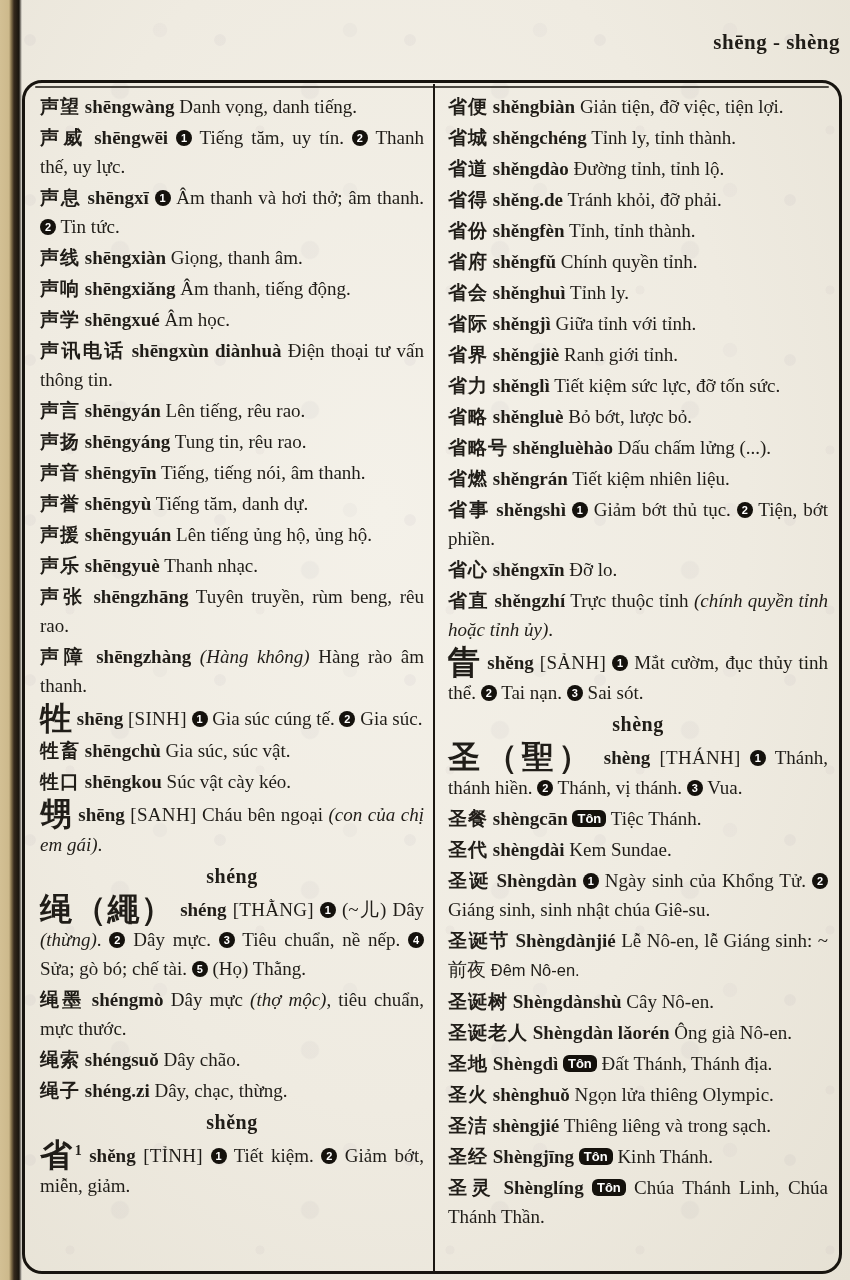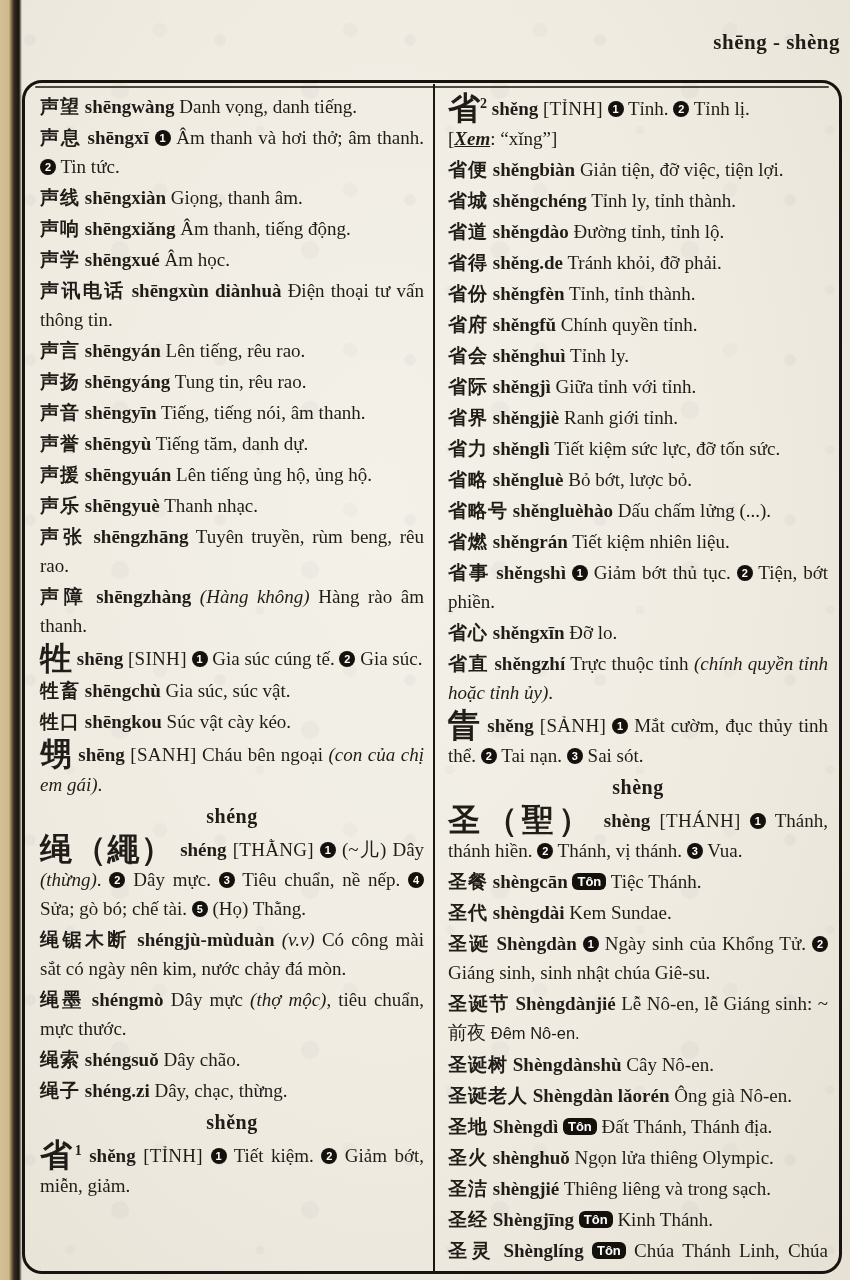--- a/index.html
+++ b/index.html
@@ -89,48 +89,47 @@
 <body>
 
 <div id="page">
   <div id="bleed"></div>
   <div id="book-edge"></div>
   <div id="page-header">shēng - shèng</div>
   <div id="frame"></div>
   <div id="divider"></div>
   <div id="col-left" class="col">
       <div class="entry"><span class="hz">声望</span> <span class="py">shēngwàng</span> Danh vọng, danh tiếng.</div>
+      <div class="entry"><span class="hz">声威</span> <span class="py">shēngwēi</span> <span class="n">1</span> Tiếng tăm, uy tín. <span class="n">2</span> Thanh thế, uy lực.</div>
       <div class="entry"><span class="hz">声息</span> <span class="py">shēngxī</span> <span class="n">1</span> Âm thanh và hơi thở; âm thanh. <span class="n">2</span> Tin tức.</div>
       <div class="entry"><span class="hz">声线</span> <span class="py">shēngxiàn</span> Giọng, thanh âm.</div>
       <div class="entry"><span class="hz">声响</span> <span class="py">shēngxiǎng</span> Âm thanh, tiếng động.</div>
       <div class="entry"><span class="hz">声学</span> <span class="py">shēngxué</span> Âm học.</div>
       <div class="entry"><span class="hz">声讯电话</span> <span class="py">shēngxùn diànhuà</span> Điện thoại tư vấn thông tin.</div>
       <div class="entry"><span class="hz">声言</span> <span class="py">shēngyán</span> Lên tiếng, rêu rao.</div>
       <div class="entry"><span class="hz">声扬</span> <span class="py">shēngyáng</span> Tung tin, rêu rao.</div>
       <div class="entry"><span class="hz">声音</span> <span class="py">shēngyīn</span> Tiếng, tiếng nói, âm thanh.</div>
       <div class="entry"><span class="hz">声誉</span> <span class="py">shēngyù</span> Tiếng tăm, danh dự.</div>
       <div class="entry"><span class="hz">声援</span> <span class="py">shēngyuán</span> Lên tiếng ủng hộ, ủng hộ.</div>
       <div class="entry"><span class="hz">声乐</span> <span class="py">shēngyuè</span> Thanh nhạc.</div>
       <div class="entry"><span class="hz">声张</span> <span class="py">shēngzhāng</span> Tuyên truyền, rùm beng, rêu rao.</div>
       <div class="entry"><span class="hz">声障</span> <span class="py">shēngzhàng</span> <em>(Hàng không)</em> Hàng rào âm thanh.</div>
       <div class="entry headentry"><span class="bighz">牲</span> <span class="py">shēng</span> <span class="cap">[SINH]</span> <span class="n">1</span> Gia súc cúng tế. <span class="n">2</span> Gia súc.</div>
       <div class="entry"><span class="hz">牲畜</span> <span class="py">shēngchù</span> Gia súc, súc vật.</div>
       <div class="entry"><span class="hz">牲口</span> <span class="py">shēngkou</span> Súc vật cày kéo.</div>
       <div class="entry headentry"><span class="bighz">甥</span> <span class="py">shēng</span> <span class="cap">[SANH]</span> Cháu bên ngoại <em>(con của chị em gái)</em>.</div>
       <div class="section">shéng</div>
       <div class="entry headentry"><span class="bighz">绳</span><span class="bighz trad">（繩）</span> <span class="py">shéng</span> <span class="cap">[THẰNG]</span> <span class="n">1</span> (~儿) Dây <em>(thừng)</em>. <span class="n">2</span> Dây mực. <span class="n">3</span> Tiêu chuẩn, nề nếp. <span class="n">4</span> Sửa; gò bó; chế tài. <span class="n">5</span> (Họ) Thằng.</div>
-      <div class="entry"><span class="hz">绳锯木断</span> <span class="py">shéngjù-mùduàn</span> <em>(v.v)</em> Có công mài sắt có ngày nên kim, nước chảy đá mòn.</div>
       <div class="entry"><span class="hz">绳墨</span> <span class="py">shéngmò</span> Dây mực <em>(thợ mộc)</em>, tiêu chuẩn, mực thước.</div>
       <div class="entry"><span class="hz">绳索</span> <span class="py">shéngsuǒ</span> Dây chão.</div>
       <div class="entry"><span class="hz">绳子</span> <span class="py">shéng.zi</span> Dây, chạc, thừng.</div>
       <div class="section">shěng</div>
       <div class="entry headentry"><span class="bighz">省</span><span class="sup">1</span> <span class="py">shěng</span> <span class="cap">[TỈNH]</span> <span class="n">1</span> Tiết kiệm. <span class="n">2</span> Giảm bớt, miễn, giảm.</div>
     </div>
   <div id="col-right" class="col">
-      <div class="entry headentry"><span class="bighz">省</span><span class="sup">2</span> <span class="py">shěng</span> <span class="cap">[TỈNH]</span> <span class="n">1</span> Tỉnh. <span class="n">2</span> Tỉnh lị.<span class="noteline">[<em>Xem</em>: “xǐng”]</span></div>
       <div class="entry"><span class="hz">省便</span> <span class="py">shěngbiàn</span> Giản tiện, đỡ việc, tiện lợi.</div>
       <div class="entry"><span class="hz">省城</span> <span class="py">shěngchéng</span> Tỉnh ly, tỉnh thành.</div>
       <div class="entry"><span class="hz">省道</span> <span class="py">shěngdào</span> Đường tỉnh, tỉnh lộ.</div>
       <div class="entry"><span class="hz">省得</span> <span class="py">shěng.de</span> Tránh khỏi, đỡ phải.</div>
       <div class="entry"><span class="hz">省份</span> <span class="py">shěngfèn</span> Tỉnh, tỉnh thành.</div>
       <div class="entry"><span class="hz">省府</span> <span class="py">shěngfǔ</span> Chính quyền tỉnh.</div>
       <div class="entry"><span class="hz">省会</span> <span class="py">shěnghuì</span> Tỉnh ly.</div>
       <div class="entry"><span class="hz">省际</span> <span class="py">shěngjì</span> Giữa tỉnh với tỉnh.</div>
       <div class="entry"><span class="hz">省界</span> <span class="py">shěngjiè</span> Ranh giới tỉnh.</div>
       <div class="entry"><span class="hz">省力</span> <span class="py">shěnglì</span> Tiết kiệm sức lực, đỡ tốn sức.</div>

